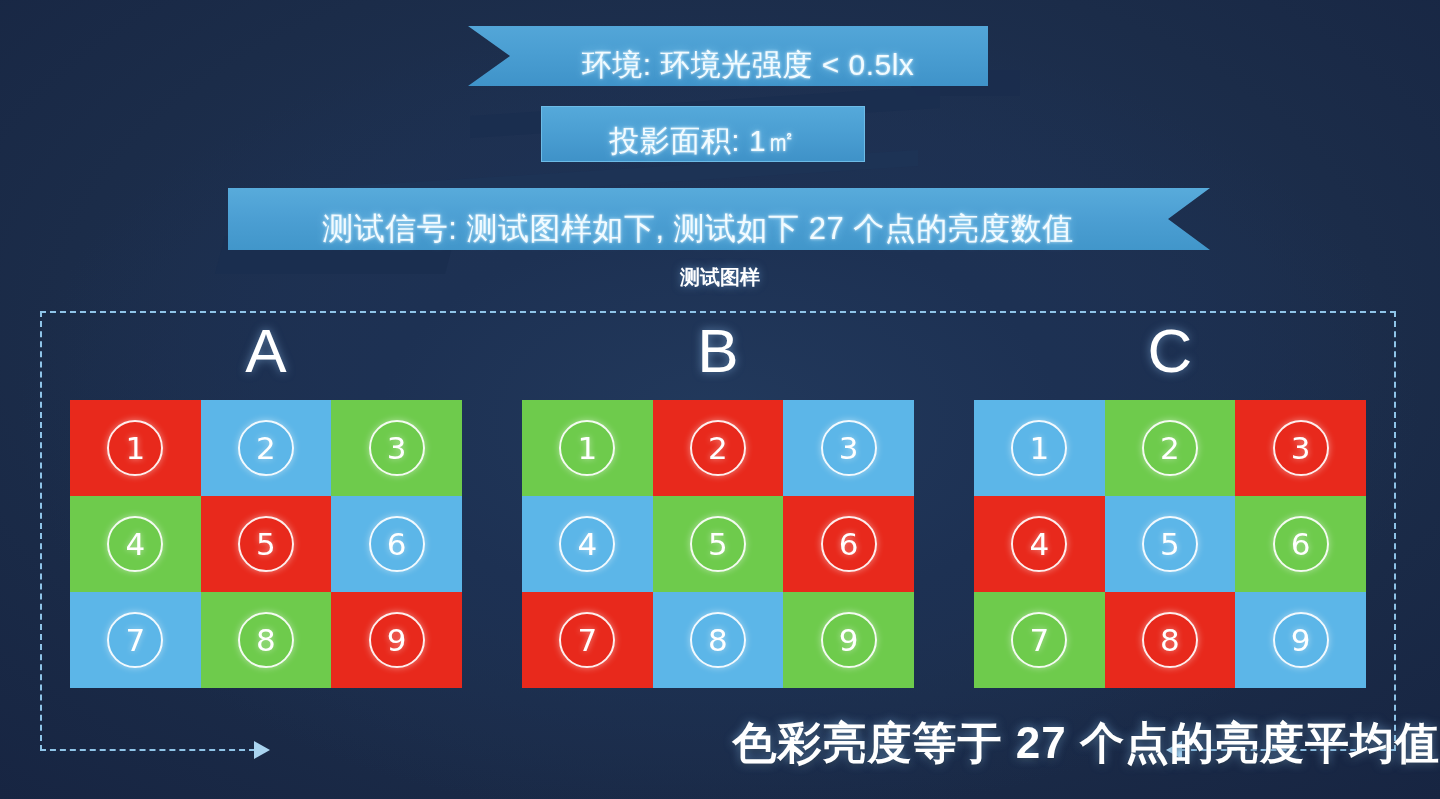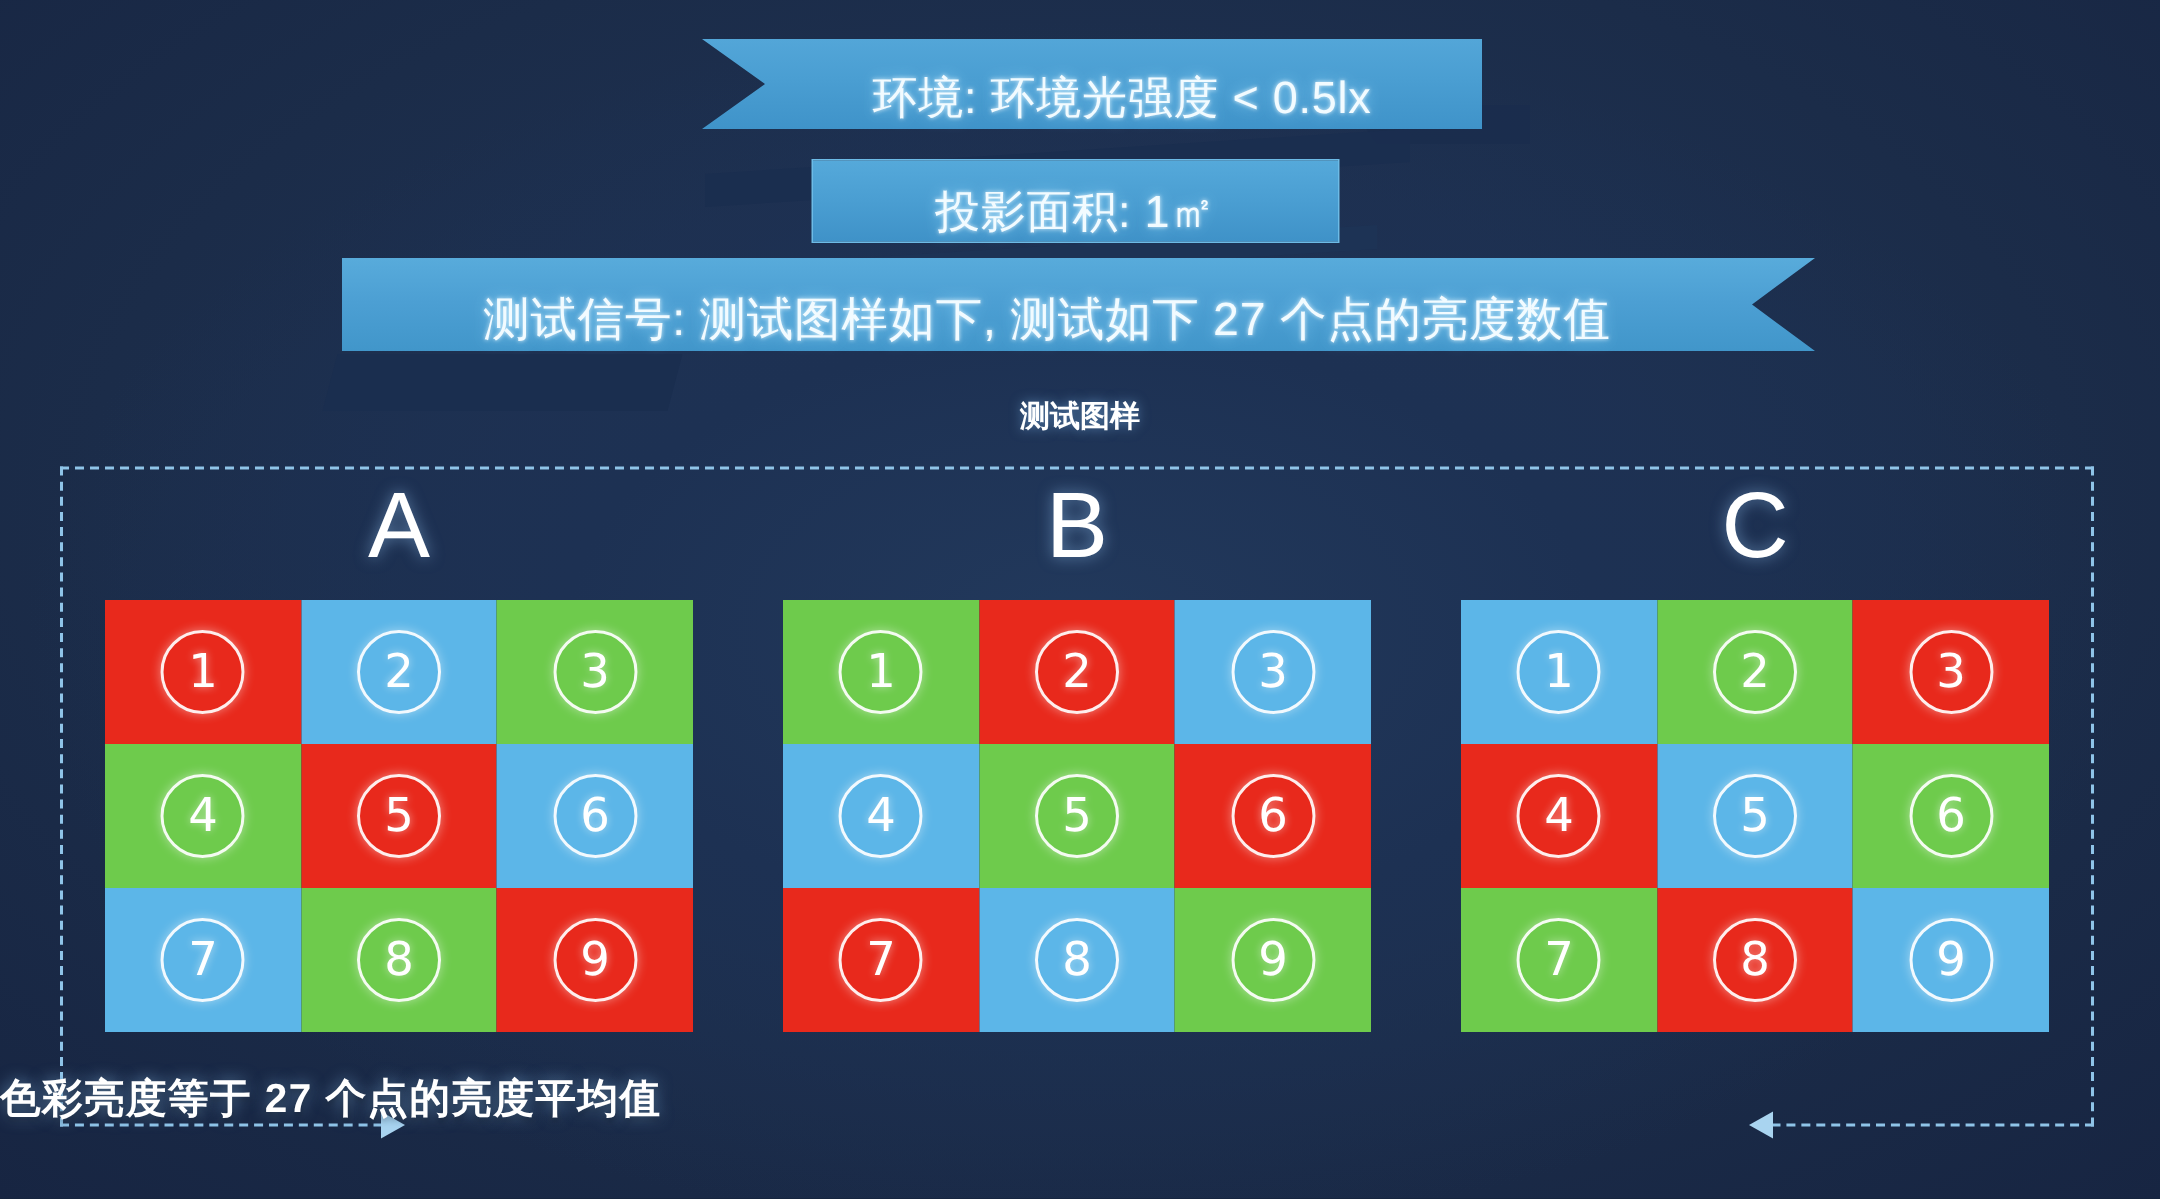--- a/index.html
+++ b/index.html
@@ -60,30 +60,30 @@
   #banner1{
     left:468px;top:26px;width:520px;height:60px;font-size:30px;
   }
   #banner1 .bg{
     clip-path:polygon(0 0,520px 0,520px 60px,0 60px,42px 30px);
     border-left:none;
   }
   #banner1 .txt{padding-left:40px;}
 
   #banner2{
-    left:541px;top:106px;width:352px;height:56px;font-size:30px;
+    left:541px;top:106px;width:324px;height:56px;font-size:30px;
   }
   #banner2 .bg{
     background:linear-gradient(180deg,#55a9da 0%,#4a9ed2 50%,#3f92c8 100%);
     border:1px solid #6dbbe6;
     box-sizing:border-box;
   }
 
   #banner3{
-    left:228px;top:172px;width:982px;height:62px;font-size:31px;
+    left:228px;top:188px;width:982px;height:62px;font-size:31px;
   }
   #banner3 .bg{
     clip-path:polygon(0 0,982px 0,940px 31px,982px 62px,0 62px);
     background:linear-gradient(180deg,#58abdb 0%,#4c9fd3 48%,#4196ca 100%);
   }
   #banner3 .txt{padding-right:42px;}
 
   
   #section-title{
     position:absolute;left:0;right:0;top:264px;
@@ -137,23 +137,23 @@
     border:2px solid rgba(255,255,255,.92);
     display:flex;align-items:center;justify-content:center;
     color:#ffffff;font-size:31px;line-height:1;
     font-family:"DejaVu Sans","Liberation Sans",sans-serif;
     box-shadow:0 0 7px rgba(255,255,255,.45);
     text-shadow:0 0 6px rgba(255,255,255,.55);
   }
 
   
   #caption{
-    position:absolute;left:0;right:12px;top:714px;
-    text-align:left;
-    color:#ffffff;font-size:27px;font-weight:bold;letter-spacing:1px;
+    position:absolute;left:0;right:0;top:714px;
+    text-align:right;
+    color:#ffffff;font-size:44px;font-weight:bold;letter-spacing:1px;
     text-shadow:0 0 10px rgba(150,205,255,.55),0 2px 4px rgba(0,0,0,.45);
   }
 </style>
 </head>
 <body>
 
 <div id="stage">
 
   <div class="wedge w4"></div>
   <div class="wedge w1"></div>

